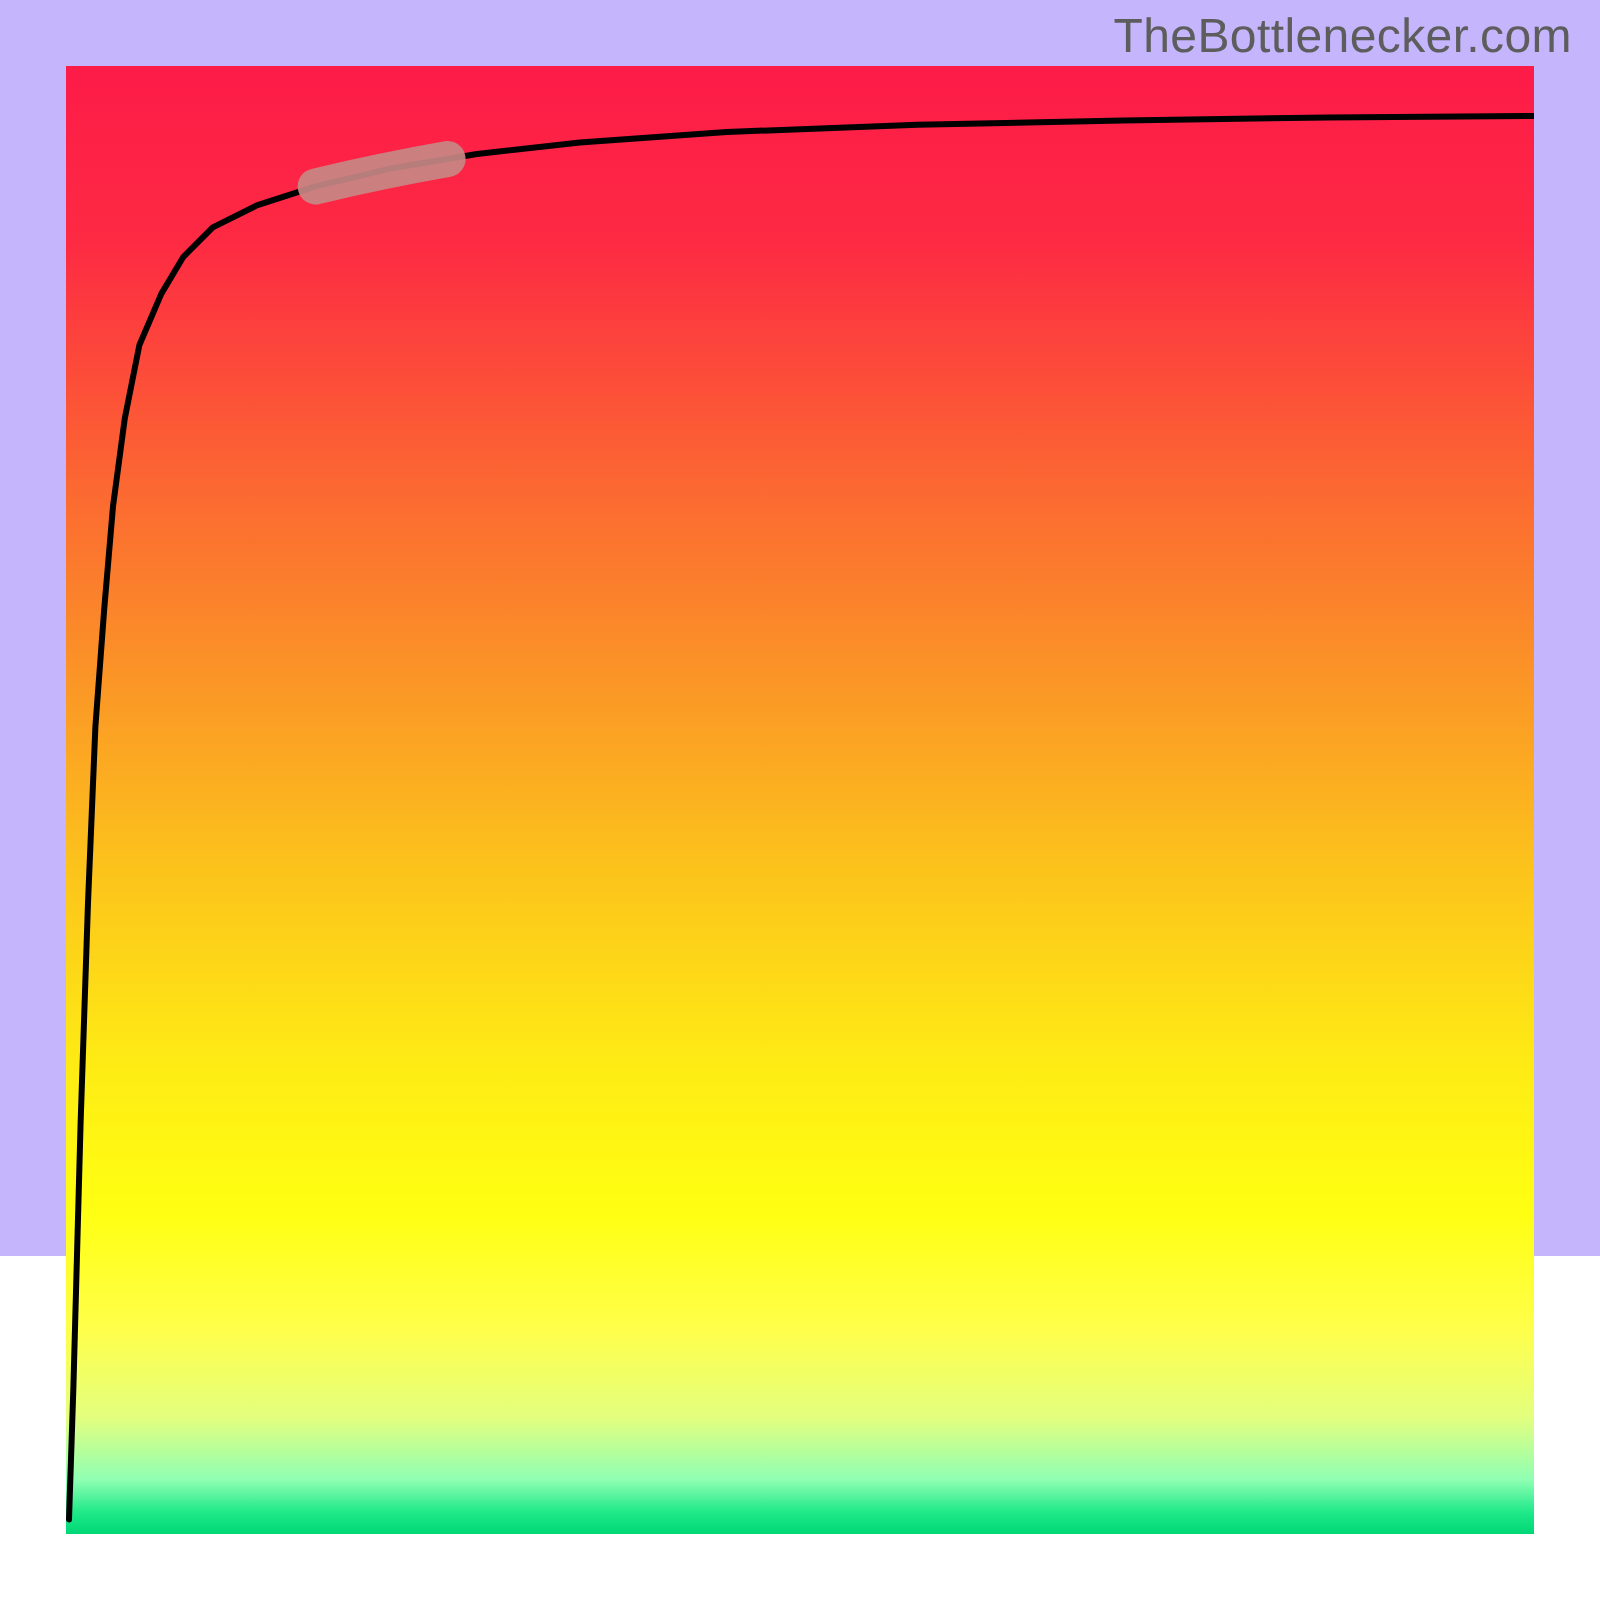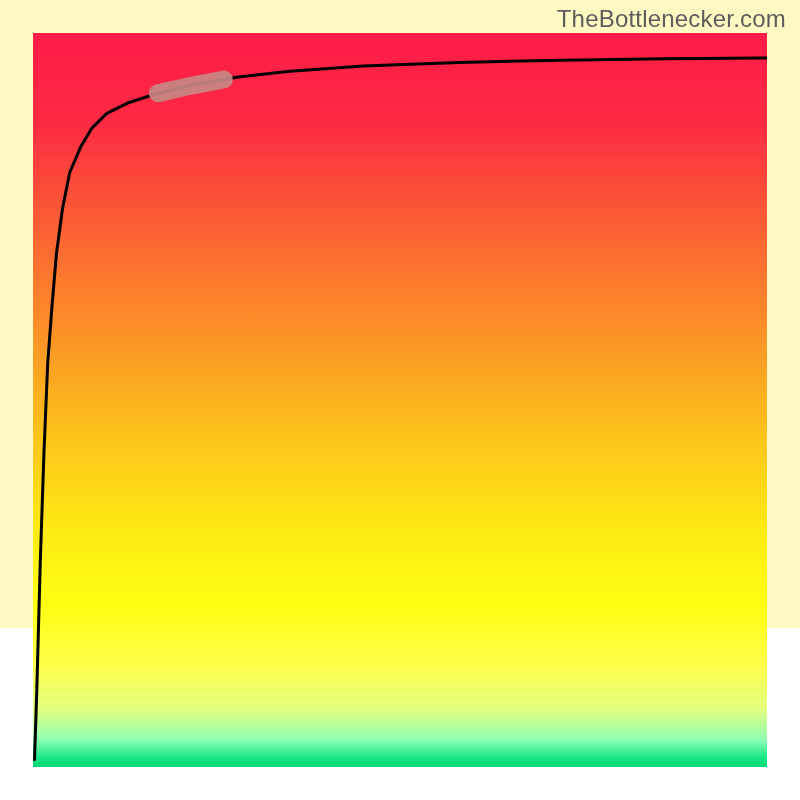--- a/index.html
+++ b/index.html
@@ -7,21 +7,21 @@
     padding: 0;
     width: 800px;
     height: 800px;
     background: #ffffff;
     font-family: Arial, Helvetica, sans-serif;
   }
   .frame {
     position: relative;
     width: 800px;
     height: 628px;
-    background: #fef9c3;
+    background: #c4b5fd;
   }
   .plot-area {
     position: absolute;
     left: 33px;
     top: 33px;
     width: 734px;
     height: 734px;
     overflow: hidden;
   }
   .gradient-bg {

